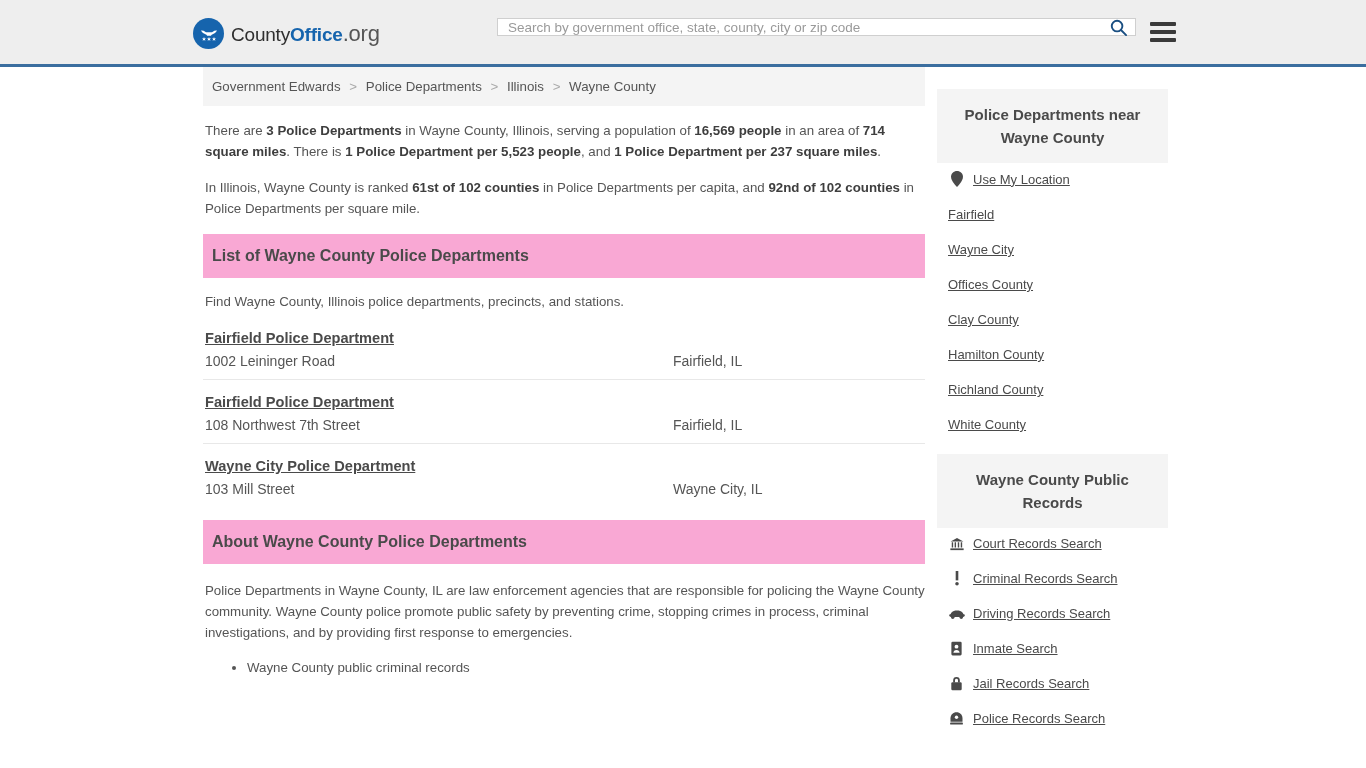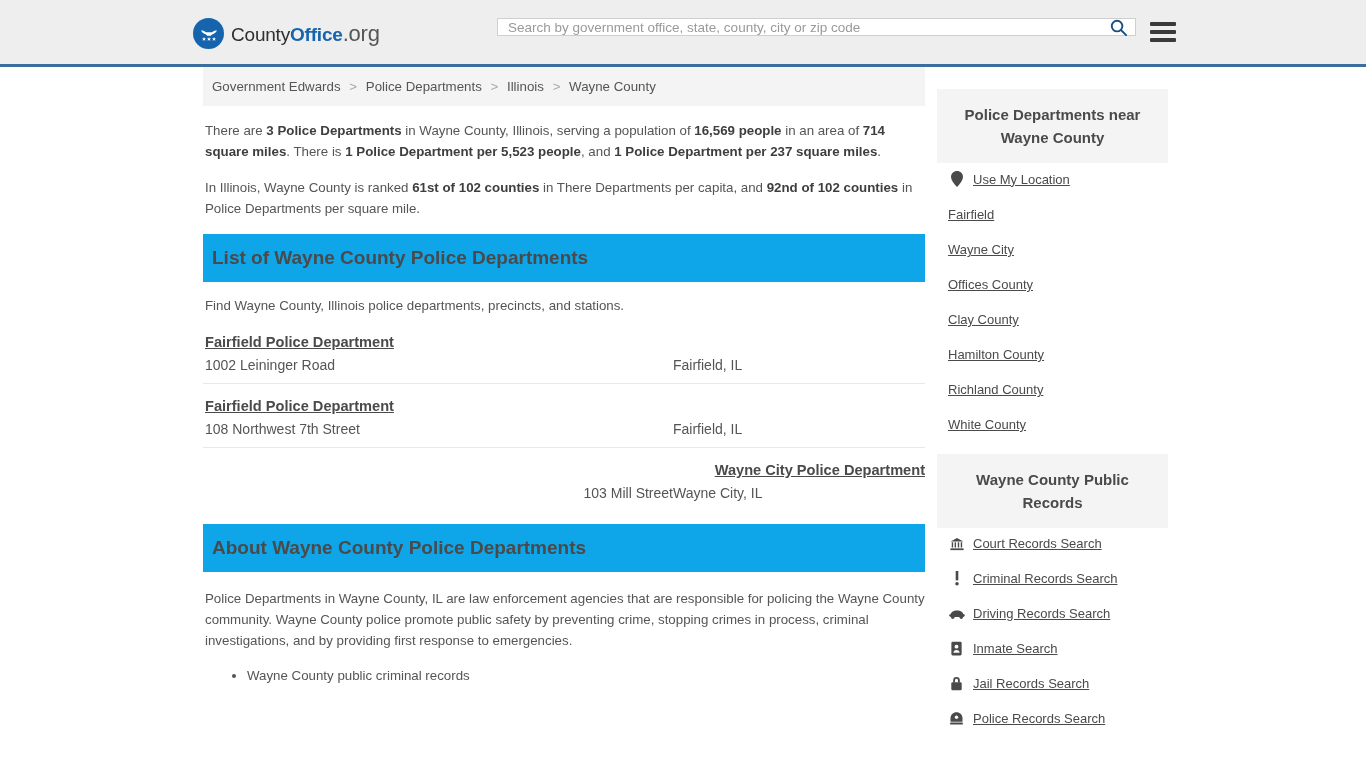--- a/index.html
+++ b/index.html
@@ -137,41 +137,41 @@
 
   .intro-para {
     font-size: 13.3px;
     line-height: 21px;
     color: #555;
     margin: 0 0 15px 2px;
   }
   .intro-para b { color: #3e3e3e; font-weight: bold; }
 
   .section-head {
-    background: #0ea5e9;
+    background: #f9a8d4;
     padding: 13px 9px;
-    font-size: 19px;
+    font-size: 16px;
     font-weight: bold;
     color: #4a4a4a;
     margin-top: 9px;
   }
 
   .section-sub {
     font-size: 13.3px;
     color: #555;
     margin: 16px 0 0 2px;
   }
 
   #dept-list { margin-top: 20px; }
   .dept-row {
     padding: 0 0 10px 2px;
     border-bottom: 1px solid #e8e8e8;
     margin-bottom: 13px;
   }
-  .dept-row:last-child { border-bottom: none; text-align: right; }
+  .dept-row:last-child { border-bottom: none; }
   .dept-name {
     font-size: 14.6px;
     font-weight: bold;
     color: #4a4a4a;
     text-decoration: underline;
     cursor: pointer;
     display: inline-block;
     margin-bottom: 7px;
   }
   .dept-line {
@@ -286,21 +286,21 @@
         <span class="sep">&gt;</span>
         <a href="#">Police Departments</a>
         <span class="sep">&gt;</span>
         <a href="#">Illinois</a>
         <span class="sep">&gt;</span>
         <a href="#">Wayne County</a>
       </div>
 
       <p class="intro-para"><span>There are </span><b>3 Police Departments</b><span> in Wayne County, Illinois, serving a population of </span><b>16,569 people</b><span> in an area of </span><b>714 square miles</b><span>. There is </span><b>1 Police Department per 5,523 people</b><span>, and </span><b>1 Police Department per 237 square miles</b><span>.</span></p>
 
-      <p class="intro-para"><span>In Illinois, Wayne County is ranked </span><b>61st of 102 counties</b><span> in There Departments per capita, and </span><b>92nd of 102 counties</b><span> in Police Departments per square mile.</span></p>
+      <p class="intro-para"><span>In Illinois, Wayne County is ranked </span><b>61st of 102 counties</b><span> in Police Departments per capita, and </span><b>92nd of 102 counties</b><span> in Police Departments per square mile.</span></p>
 
       <div class="section-head">List of Wayne County Police Departments</div>
       <div class="section-sub">Find Wayne County, Illinois police departments, precincts, and stations.</div>
 
       <div id="dept-list">
         <div class="dept-row">
           <a class="dept-name" href="#">Fairfield Police Department</a>
           <div class="dept-line">
             <span class="dept-addr">1002 Leininger Road</span>
             <span class="dept-city">Fairfield, IL</span>

